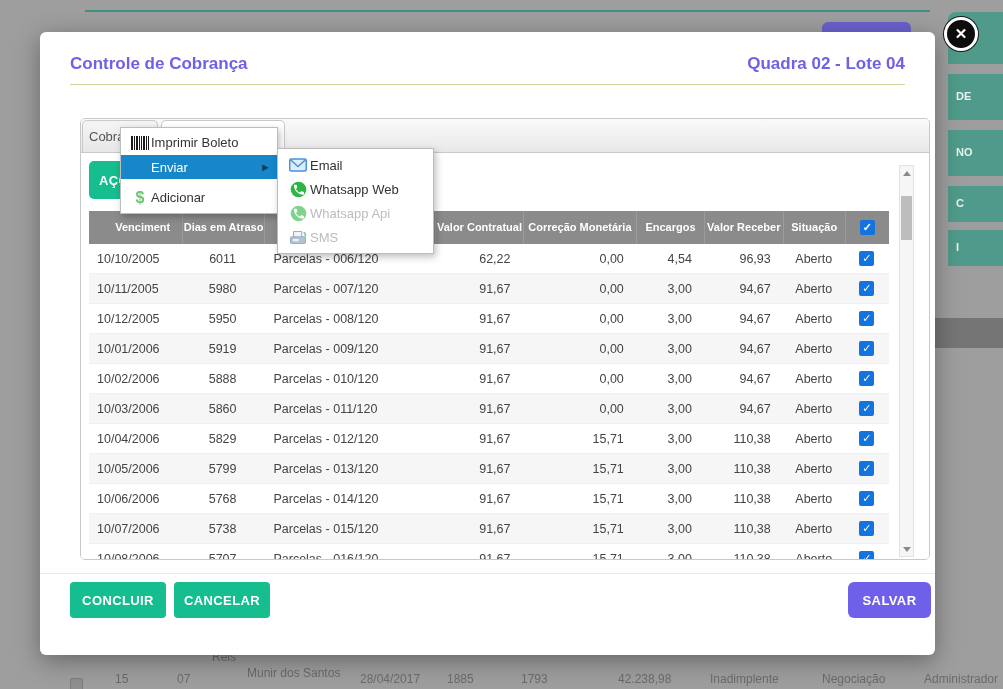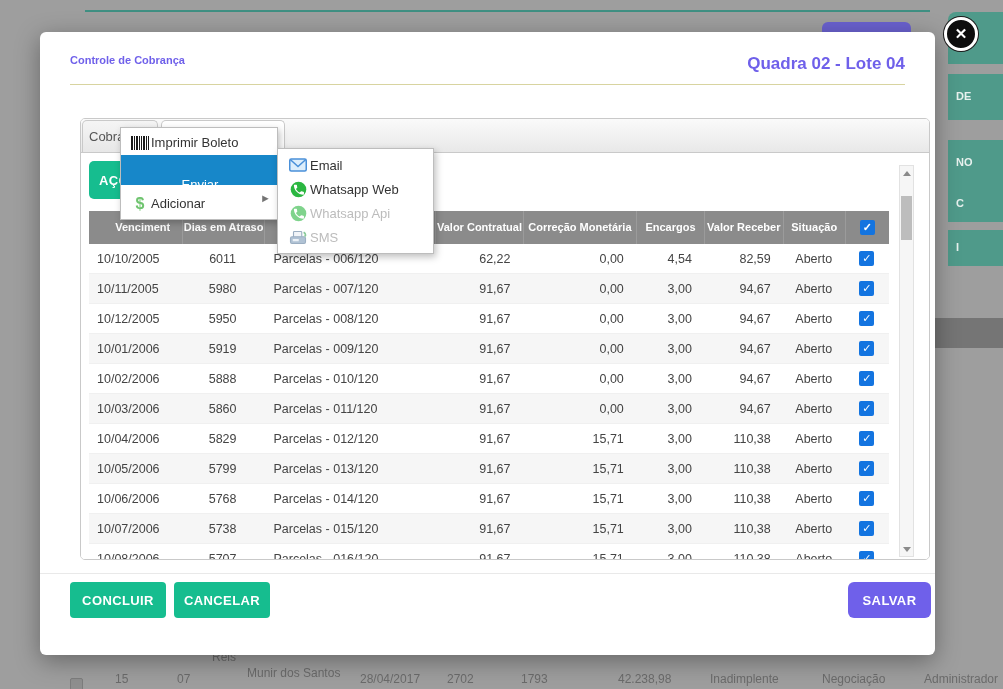--- a/index.html
+++ b/index.html
@@ -6,37 +6,37 @@
   html,body { width:1003px; height:689px; }
   body { font-family:"Liberation Sans", sans-serif; background:#9e9e9e; overflow:hidden; }
   #screen { position:relative; width:1003px; height:689px; overflow:hidden; }
 
   
   .bg-topline { position:absolute; left:85px; top:10px; width:845px; height:2px; background:#3f8f82; }
   .bg-purple-btn { position:absolute; left:822px; top:22px; width:89px; height:14px; background:#6a61ce; border-radius:6px 6px 0 0; }
   .sb-box { position:absolute; left:948px; width:55px; background:#4f9a8a; color:#e7f1ee; font-weight:bold; font-size:11px; display:flex; align-items:center; justify-content:flex-start; padding-left:8px; line-height:1.25; }
   .sb-box.b0 { top:12px; height:52px; border-radius:8px 0 0 0; width:55px; white-space:pre-line; }
   .sb-box.b1 { top:74px; height:46px; }
-  .sb-box.b2 { top:140px; height:46px;text-align:right; }
+  .sb-box.b2 { top:130px; height:46px;text-align:right; }
   .sb-box.b3 { top:186px; height:36px; }
   .sb-box.b4 { top:230px; height:36px; }
   .bg-grayheader { position:absolute; left:935px; top:318px; width:68px; height:30px; background:#757575; }
   .bg-row { position:absolute; left:0; top:0; width:1003px; height:689px; color:#6b6b6b; font-size:12px; }
   .bg-row span { position:absolute; white-space:nowrap; }
   .br-prev { left:212px; top:650px; }
   .br-cb { position:absolute; left:70px; top:678px; width:13px; height:13px; border:1px solid #7d7d7d; background:#8f8f8f; border-radius:2px; }
   .br0 { left:115px; top:672px; } .br1 { left:177px; top:672px; } .br2 { left:247px; top:666px; }
   .br3 { left:360px; top:672px; } .br4 { left:447px; top:672px; } .br5 { left:521px; top:672px; }
   .br6 { left:618px; top:672px; } .br7 { left:710px; top:672px; } .br8 { left:822px; top:672px; }
   .br9 { left:924px; top:672px; }
 
   
   .modal { position:absolute; left:40px; top:32px; width:895px; height:623px; background:#fff; border-radius:6px; box-shadow:0 6px 24px rgba(0,0,0,.35); z-index:5; }
   .close-btn { position:absolute; left:944px; top:17px; width:34px; height:34px; border-radius:50%; background:#0d0d0d; border:3px solid #fff; box-shadow:0 0 0 1px #1a1a1a; color:#fff; font-weight:bold; font-size:15px; display:flex; align-items:center; justify-content:center; z-index:40; cursor:pointer; }
-  .m-title { position:absolute; left:30px; top:22px; font-size:11px; font-weight:bold; color:var(--purple); }
+  .m-title { position:absolute; left:30px; top:22px; font-size:17px; font-weight:bold; color:var(--purple); }
   .m-subtitle { position:absolute; right:30px; top:22px; font-size:17px; font-weight:bold; color:var(--purple); }
   .m-hr { position:absolute; left:30px; right:30px; top:52px; height:1px; background:#d8d4a0; }
 
   
   .panel { position:absolute; left:40px; top:86px; width:850px; height:442px; border:1px solid #c9c9c9; border-radius:5px; background:#fff; overflow:hidden; }
   .tabbar { height:34px; background:linear-gradient(#fafafa,#e8e8e8); border-bottom:1px solid #c9c9c9; display:flex; align-items:flex-end; padding-left:1px; }
   .tab { border:1px solid #c9c9c9; border-bottom:none; border-radius:5px 5px 0 0; padding:8px 12px 8px 6px; font-size:13px; color:#555; background:linear-gradient(#f5f5f5,#e7e7e7); margin:4px 3px 0 0; cursor:pointer; white-space:nowrap; }
   .tab.active { background:#fff; color:#333; position:relative; margin-bottom:-1px; padding-bottom:9px; }
   .panel-content { position:relative; height:407px; background:#fff; }
   .acoes-btn { position:absolute; left:8px; top:8px; height:38px; padding:0 14px 0 10px; background:var(--green); color:#fff; font-weight:bold; font-size:13px; border:none; border-radius:5px; cursor:pointer; letter-spacing:.3px; }
@@ -69,21 +69,21 @@
   .f-hr { position:absolute; left:0; right:0; top:541px; height:1px; background:#e9e9e9; }
   .btn { position:absolute; top:550px; height:36px; border:none; border-radius:4px; color:#fff; font-weight:bold; font-size:13px; letter-spacing:.4px; cursor:pointer; font-family:"Liberation Sans",sans-serif; }
   .btn-concluir { left:30px; width:96px; background:var(--green); }
   .btn-cancelar { left:134px; width:96px; background:var(--green); }
   .btn-salvar { right:4px; width:83px; background:var(--purple); border-radius:6px; }
 
   
   .menu { position:absolute; left:120px; top:127px; width:158px; background:#fff; border:1px solid #bdbdbd; box-shadow:2px 3px 7px rgba(0,0,0,.25); z-index:30; padding:2px 0 3px 0; }
   .mitem { height:25px; display:flex; align-items:center; padding:0 6px 0 8px; font-size:13px; color:#333; cursor:pointer; }
   .mitem .ic { width:22px; display:flex; align-items:center; justify-content:center; flex:0 0 22px; }
-  .mitem.hl { background:var(--mblue); color:#fff; height:30px;flex-direction:column; }
+  .mitem.hl { background:var(--mblue); color:#fff; height:24px; }
   .mspacer { height:6px; }
   .marrow { margin-left:auto; color:rgba(0,0,0,.55); font-size:11px; }
   .dollar { color:#6fc46f; font-weight:bold; font-size:16px; }
   .submenu { position:absolute; left:277px; top:148px; width:157px; background:#fff; border:1px solid #bdbdbd; box-shadow:2px 3px 7px rgba(0,0,0,.25); z-index:31; padding:4px 0; }
   .smitem { height:24px; display:flex; align-items:center; padding:0 6px 0 8px; font-size:13px; color:#333; cursor:pointer; }
   .smitem .ic { width:24px; display:flex; align-items:center; justify-content:center; flex:0 0 24px; }
   .smitem.disabled { color:#bcbcbc; cursor:default;text-align:center; }
   .smitem.disabled .ic { opacity:.6; }
 </style>
 </head>
@@ -100,21 +100,21 @@
   <div class="sb-box b4">I</div>
   <div class="bg-grayheader"></div>
 
   <div class="bg-row">
     <span class="br-prev">Reis</span>
     <span class="br-cb"></span>
     <span class="br0">15</span>
     <span class="br1">07</span>
     <span class="br2">Munir dos Santos</span>
     <span class="br3">28/04/2017</span>
-    <span class="br4">2702</span>
+    <span class="br4">1885</span>
     <span class="br5">1793</span>
     <span class="br6">42.238,98</span>
     <span class="br7">Inadimplente</span>
     <span class="br8">Negociação</span>
     <span class="br9">Administrador</span>
   </div>
 
   <div class="modal">
     <div class="m-title">Controle de Cobrança</div>
     <div class="m-subtitle">Quadra 02 - Lote 04</div>
@@ -143,21 +143,21 @@
             </div>
           </div>
           <div>
               <div class="trow">
                 <div class="cell c0">10/10/2005</div>
                 <div class="cell c1">6011</div>
                 <div class="cell c2">Parcelas - 006/120</div>
                 <div class="cell c3">62,22</div>
                 <div class="cell c4">0,00</div>
                 <div class="cell c5">4,54</div>
-                <div class="cell c6">82,59</div>
+                <div class="cell c6">96,93</div>
                 <div class="cell c7">Aberto</div>
                 <div class="cell c8">
                   <span class="cbx">✓</span>
                 </div>
               </div>
               <div class="trow alt">
                 <div class="cell c0">10/11/2005</div>
                 <div class="cell c1">5980</div>
                 <div class="cell c2">Parcelas - 007/120</div>
                 <div class="cell c3">91,67</div>

